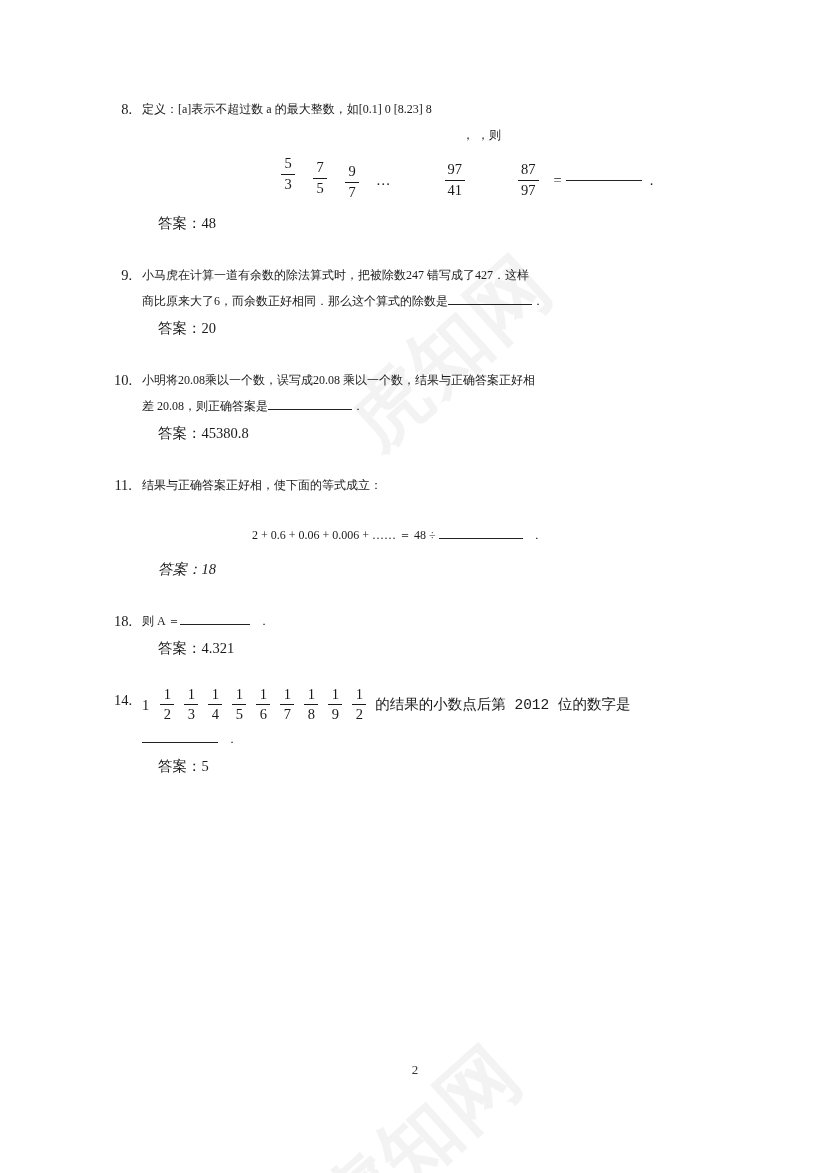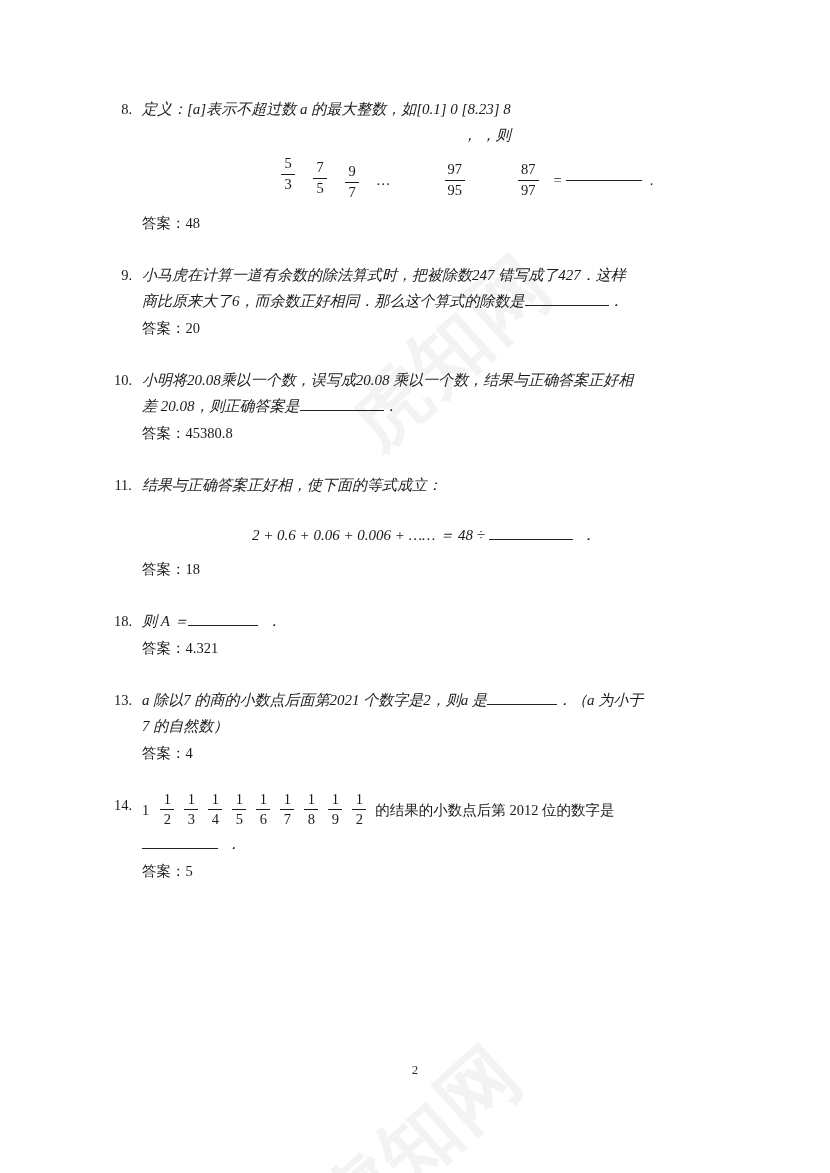--- a/index.html
+++ b/index.html
@@ -60,30 +60,30 @@
     font-size: 14.5px;
     line-height: 26px;
   }
 
   .pbody {
     flex: 1 1 auto;
     min-width: 0;
   }
 
   .line {
-    font-size: 15px;
+    font-size: 12px;
     line-height: 26px;
     white-space: nowrap;
-    font-style: italic;
   }
 
   .ans {
     font-size: 14.5px;
     line-height: 26px;
     margin-top: 1px;
+    margin-left: 16px;
   }
 
   .blank {
     display: inline-block;
     border-bottom: 1px solid #222;
     vertical-align: baseline;
   }
   .blank.w1 { width: 76px; }
   .blank.w2 { width: 84px; }
   .blank.w3 { width: 70px; }
@@ -131,21 +131,21 @@
   
   .fracrow {
     display: flex;
     align-items: center;
     font-size: 14.5px;
     line-height: 26px;
     flex-wrap: nowrap;
   }
   .fracrow .lead { margin-right: 6px; }
   .fracrow .frac { margin: 0 5px; }
-  .fracrow .tail { margin-left: 4px; white-space: nowrap; }
+  .fracrow .tail { margin-left: 4px; white-space: nowrap; font-family: Liberation Mono, monospace; }
 
   
   .pagenum {
     position: absolute;
     left: 0;
     right: 0;
     top: 1062px;
     text-align: center;
     font-size: 13px;
     color: #333;
@@ -181,21 +181,21 @@
             </span>
             <span class="frac s3">
               <span class="num">9</span>
               <span class="bar"></span>
               <span class="den">7</span>
             </span>
             <span class="dots">…</span>
             <span class="frac s0">
               <span class="num">97</span>
               <span class="bar"></span>
-              <span class="den">95</span>
+              <span class="den">41</span>
             </span>
             <span class="frac s0">
               <span class="num">87</span>
               <span class="bar"></span>
               <span class="den">97</span>
             </span>
             <span class="eq">=</span>
             <span class="blank w1"></span>
             <span class="period">.</span>
           </div>
@@ -239,55 +239,41 @@
 
     <div class="problem">
       <div class="prow">
         <div class="pnum">11.</div>
         <div class="pbody">
           <div class="line">结果与正确答案正好相，使下面的等式成立：</div>
           <div class="line" style="padding-left:110px; margin-top:24px;">
             <span>2 + 0.6 + 0.06 + 0.006 + …… ＝ 48 ÷</span>
             <span class="blank w2"></span><span class="period">．</span>
           </div>
-          <div class="ans" style="margin-top:8px;">
+          <div class="ans" style="margin-top:8px;font-style:italic;">
             <span>答案：</span><span>18</span>
           </div>
         </div>
       </div>
     </div>
 
     <div class="problem">
       <div class="prow">
         <div class="pnum">18.</div>
         <div class="pbody">
           <div class="line">
             <span>则 A ＝</span><span class="blank w3"></span><span class="period">．</span>
           </div>
           <div class="ans">
             <span>答案：</span><span>4.321</span>
           </div>
         </div>
       </div>
     </div>
 
-    <div class="problem">
-      <div class="prow">
-        <div class="pnum">13.</div>
-        <div class="pbody">
-          <div class="line">
-            <span>a 除以7 的商的小数点后面第2021 个数字是2，则a 是</span><span class="blank w3"></span><span>．（a 为小于</span>
-          </div>
-          <div class="line">7 的自然数）</div>
-          <div class="ans">
-            <span>答案：</span><span>4</span>
-          </div>
-        </div>
-      </div>
-    </div>
 
     <div class="problem">
       <div class="prow">
         <div class="pnum">14.</div>
         <div class="pbody">
           <div class="fracrow">
             <span class="lead">1</span>
             <span class="frac">
               <span class="num">1</span>
               <span class="bar"></span>

